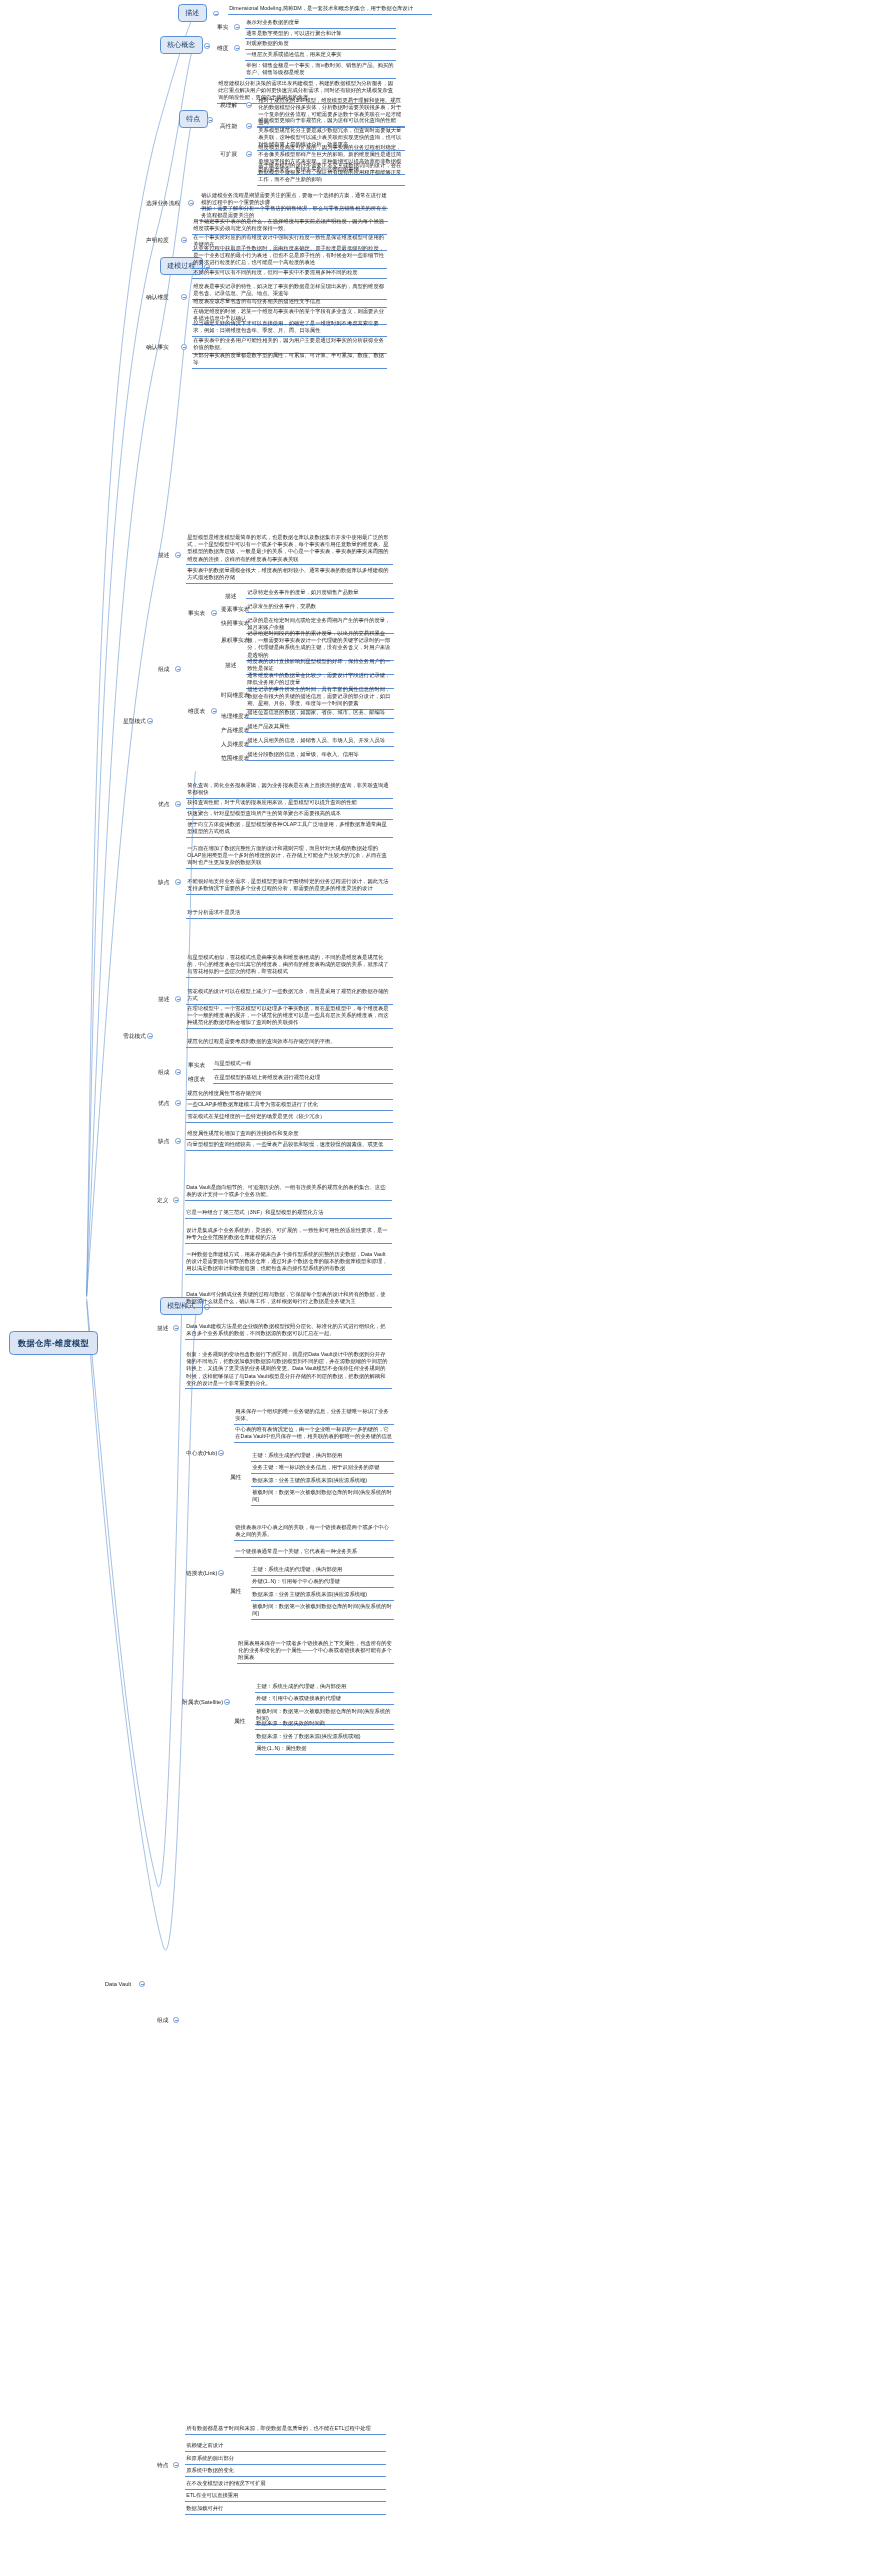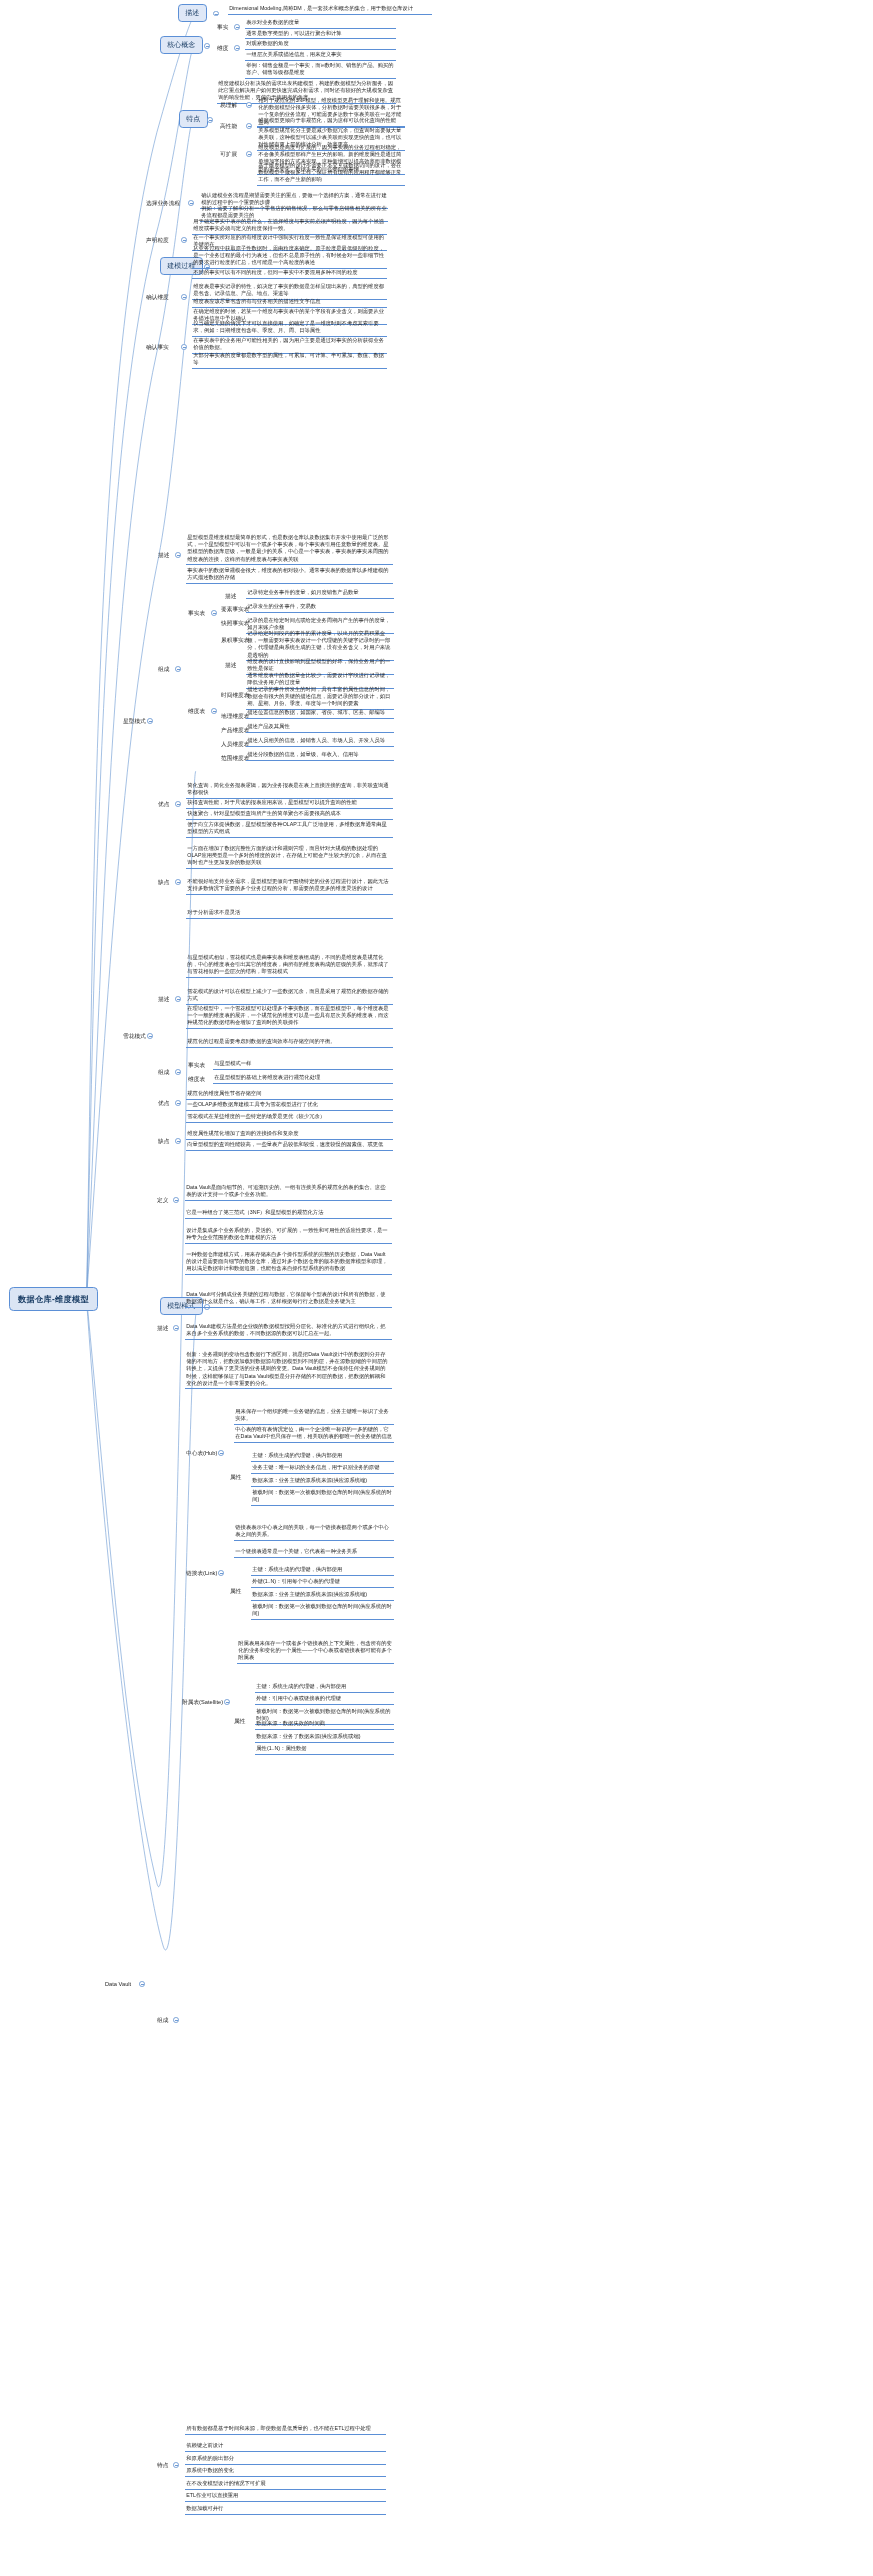--- a/index.html
+++ b/index.html
@@ -10,21 +10,21 @@
     font-family:"Liberation Sans","DejaVu Sans",sans-serif;
     color:#1f1f1f; overflow:hidden;
   }
   #canvas{position:absolute;inset:0;}
   svg.links{position:absolute;left:0;top:0;width:873px;height:2576px;pointer-events:none;}
 
   
   .root{
     position:absolute; background:#dbe5f4; border:1px solid #5b8fd6;
     border-radius:4.4px; color:#1c3f66; font-size:8.2px; font-weight:bold;
-    padding:5.7px 8.2px; white-space:nowrap; letter-spacing:0.3px;
+    padding:5.7px 8.2px; white-space:nowrap; letter-spacing:0.3px;margin-top:44px;
   }
   
   .l1{
     position:absolute; background:#dfe8f7; border:0.9px solid #5b8fd6;
     border-radius:3.8px; color:#1c3f66; font-size:7px;
     padding:3.1px 6.3px; white-space:nowrap;
   }
   
   .lbl{
     position:absolute; font-size:5.7px; color:#1f1f1f; white-space:nowrap;

